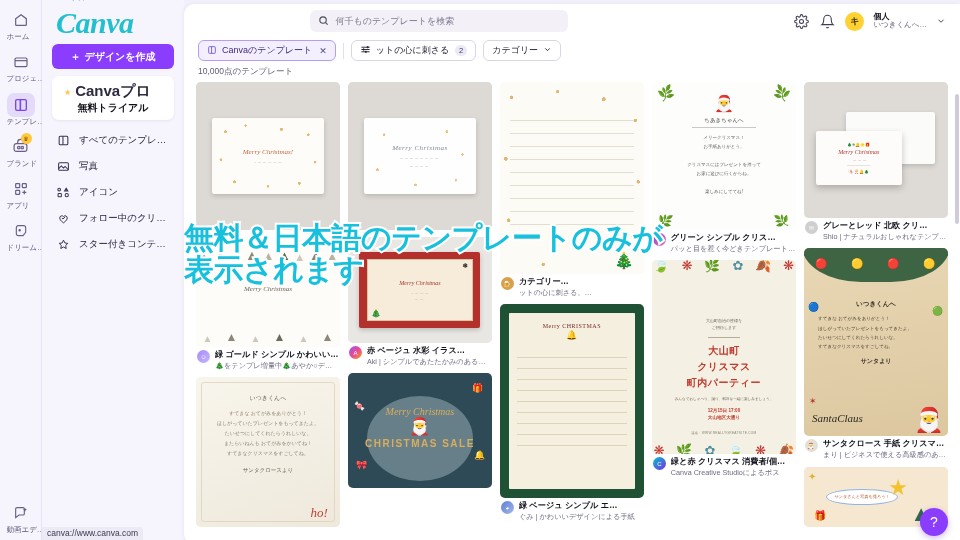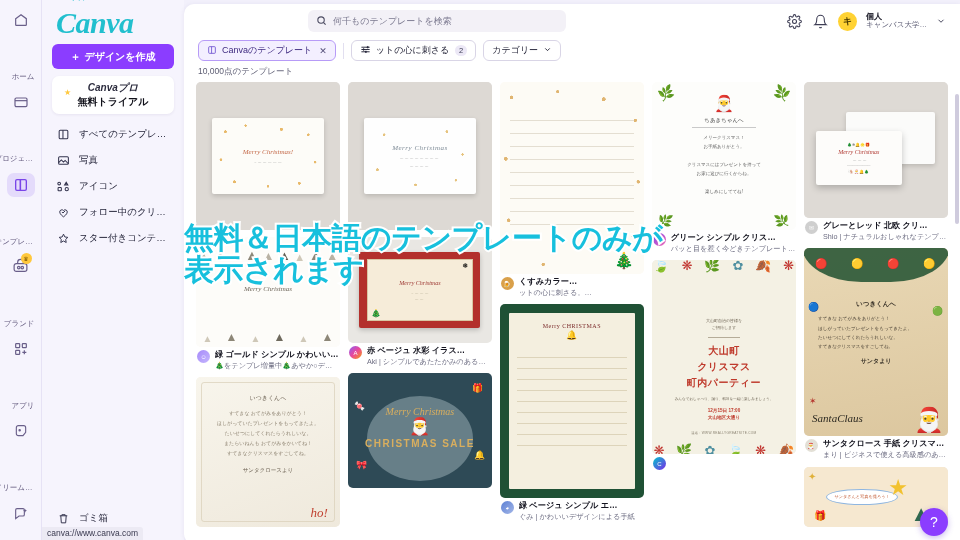--- a/index.html
+++ b/index.html
@@ -11,22 +11,22 @@
   #app { position: relative; width: 960px; height: 540px; display: flex; background: #f2f0fb; }
 
   
   .rail {
     width: 42px; height: 540px; background: #f6f4fd;
     border-right: 1px solid #e6e2f5;
     display: flex; flex-direction: column; align-items: center;
     padding-top: 8px; flex: 0 0 42px;
   }
   .rail-item {
-    width: 28px; display: flex; flex-direction: column; align-items: flex-end;
-    margin-bottom: 9px; cursor: pointer; position: relative; gap: 40px;
+    width: 28px; display: flex; flex-direction: column; align-items: flex-start;
+    margin-bottom: 9px; cursor: pointer; position: relative;
   }
   .rail-ico {
     width: 28px; height: 24px; border-radius: 7px;
     display: flex; align-items: center; justify-content: center;
     color: #6a5f8a;
   }
   .rail-item.active .rail-ico { background: #e4dbfb; color: #7a46e8; }
   .rail-lbl {
     font-size: 7.5px; color: #60577c; margin-top: 1px;
     max-width: 40px; white-space: nowrap; overflow: hidden;
@@ -59,21 +59,21 @@
     margin: 6px 2px 0 2px; height: 25px; background: #8b3dff; color: #fff;
     border-radius: 6px; display: flex; align-items: center; justify-content: center;
     font-size: 10px; font-weight: 700; cursor: pointer; gap: 4px;
   }
   .pro-card {
     margin: 7px 2px 0 2px; background: #fff; border-radius: 7px;
     padding: 6px 6px; text-align: center; cursor: pointer;
     box-shadow: 0 1px 3px rgba(40,20,90,.07);
     position: relative;
   }
-  .pro-t1 { font-size: 10px; color: #2b2b3d; font-weight: 600; line-height: 1.25; font-style: italic; }
+  .pro-t1 { font-size: 15px; color: #2b2b3d; font-weight: 600; line-height: 1.25; }
   .pro-t2 { font-size: 10px; color: #101019; font-weight: 700; line-height: 1.3; }
   .pro-star { position: absolute; left: 12px; top: 12px; color: #ffc83d; font-size: 8px; }
 
   .nav { margin-top: 8px; }
   .nav-item {
     display: flex; align-items: center; gap: 8px; height: 26px;
     padding: 0 6px; border-radius: 6px; cursor: pointer;
   }
   .nav-ico { width: 15px; height: 15px; display: flex; align-items: center; justify-content: center; color: #33334d; flex:0 0 15px;}
   .nav-lbl {
@@ -325,28 +325,20 @@
       <div class="nav-item">
         <span class="nav-ico">
           <svg width="13" height="13" viewBox="0 0 24 24" fill="none" stroke="currentColor" stroke-width="1.8">
               <path d="M12 4l2.5 5.2 5.5.7-4 3.9 1 5.6-5-2.8-5 2.8 1-5.6-4-3.9 5.5-.7z"></path>
             </svg>
         </span>
         <span class="nav-lbl">スター付きコンテンツ</span>
       </div>
     </div>
 
-    <div class="side-bottom">
-      <span class="nav-ico">
-        <svg width="13" height="13" viewBox="0 0 24 24" fill="none" stroke="currentColor" stroke-width="1.8">
-            <path d="M5 7h14M9 7V5h6v2M7 7l1 13h8l1-13"></path>
-          </svg>
-      </span>
-      <span class="nav-lbl">ゴミ箱</span>
-    </div>
 
     <div class="status-url">canva://www.canva.com</div>
   </div>
 
   <div class="main">
 
     <div class="topbar">
       <div class="search">
         <span>
           <svg width="11" height="11" viewBox="0 0 24 24" fill="none" stroke="#4a4a60" stroke-width="2.4">
@@ -365,21 +357,21 @@
         </span>
         <span class="ico-btn">
           <svg width="15" height="15" viewBox="0 0 24 24" fill="none" stroke="currentColor" stroke-width="1.7">
               <path d="M18 8a6 6 0 1 0-12 0c0 7-3 9-3 9h18s-3-2-3-9"></path>
               <path d="M13.7 21a2 2 0 0 1-3.4 0"></path>
             </svg>
         </span>
         <span class="avatar">キ</span>
         <span class="acct">
           <span class="acct-1" style="display:block">個人</span>
-          <span class="acct-2" style="display:block">キャンバス大学…</span>
+          <span class="acct-2" style="display:block">いつきくんへ…</span>
         </span>
         <span class="ico-btn" style="width:10px">
           <svg width="10" height="10" viewBox="0 0 24 24" fill="none" stroke="#4a4a60" stroke-width="2.4">
               <path d="M6 9l6 6 6-6"></path>
             </svg>
         </span>
       </div>
     </div>
 
     <div class="filters">
@@ -572,21 +564,21 @@
                 <div style="border-bottom:1px solid #e4ded1;height:13px"></div>
                 <div style="border-bottom:1px solid #e4ded1;height:13px"></div>
                 <div style="border-bottom:1px solid #e4ded1;height:13px"></div>
               </div>
               <div style="position:absolute;right:10px;bottom:4px;font-size:16px">🎄</div>
             </div>
           </div>
           <div class="meta">
             <div class="meta-av" style="background:#d9a04a">🍺</div>
             <div class="meta-txt">
-              <div class="meta-t">くすみカラー…</div>
+              <div class="meta-t">カテゴリー…</div>
               <div class="meta-s">ットの心に刺さる。…</div>
             </div>
           </div>
         </div>
 
         <div class="card">
           <div class="thumb" style="height:194px">
             <div class="art" style="background:#1f5135;padding:9px">
               <div style="width:100%;height:100%;background:#f4efdf;border-radius:1px;padding:10px 8px;position:relative">
                 <div style="text-align:center;font-size:6px;color:#7a2a2a;font-family:'Liberation Serif',serif;letter-spacing:.5px">Merry CHRISTMAS</div>
@@ -664,20 +656,24 @@
                   <span>🌿</span>
                   <span style="color:#4e8fa0">✿</span>
                   <span>🍃</span>
                   <span style="color:#c1352f">❋</span>
                   <span>🍂</span>
               </div>
             </div>
           </div>
           <div class="meta">
             <div class="meta-av" style="background:linear-gradient(135deg,#00c4cc,#7d2ae8)">C</div>
+            <div class="meta-txt">
+              <div class="meta-t">緑と赤 クリスマス 消費者/個…</div>
+              <div class="meta-s">Canva Creative Studioによるポス</div>
+            </div>
           </div>
         </div>
       </div>
 
       <div class="col">
         <div class="card">
           <div class="thumb" style="height:136px">
             <div class="art mockup" style="background:#dedad5">
               <div style="position:absolute;right:9%;top:22%;width:62%;height:38%;background:#fbfbfa;box-shadow:0 2px 5px rgba(0,0,0,.16);border-radius:2px"></div>
               <div style="position:absolute;left:8%;top:36%;width:60%;height:40%;background:#fdfcfa;box-shadow:0 3px 7px rgba(0,0,0,.22);border-radius:2px;display:flex;align-items:center;justify-content:center;flex-direction:column;padding:3px">

